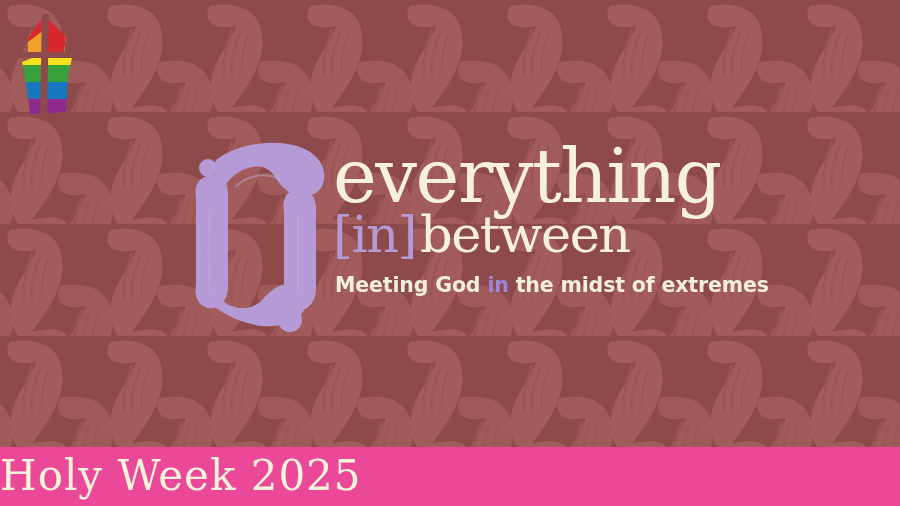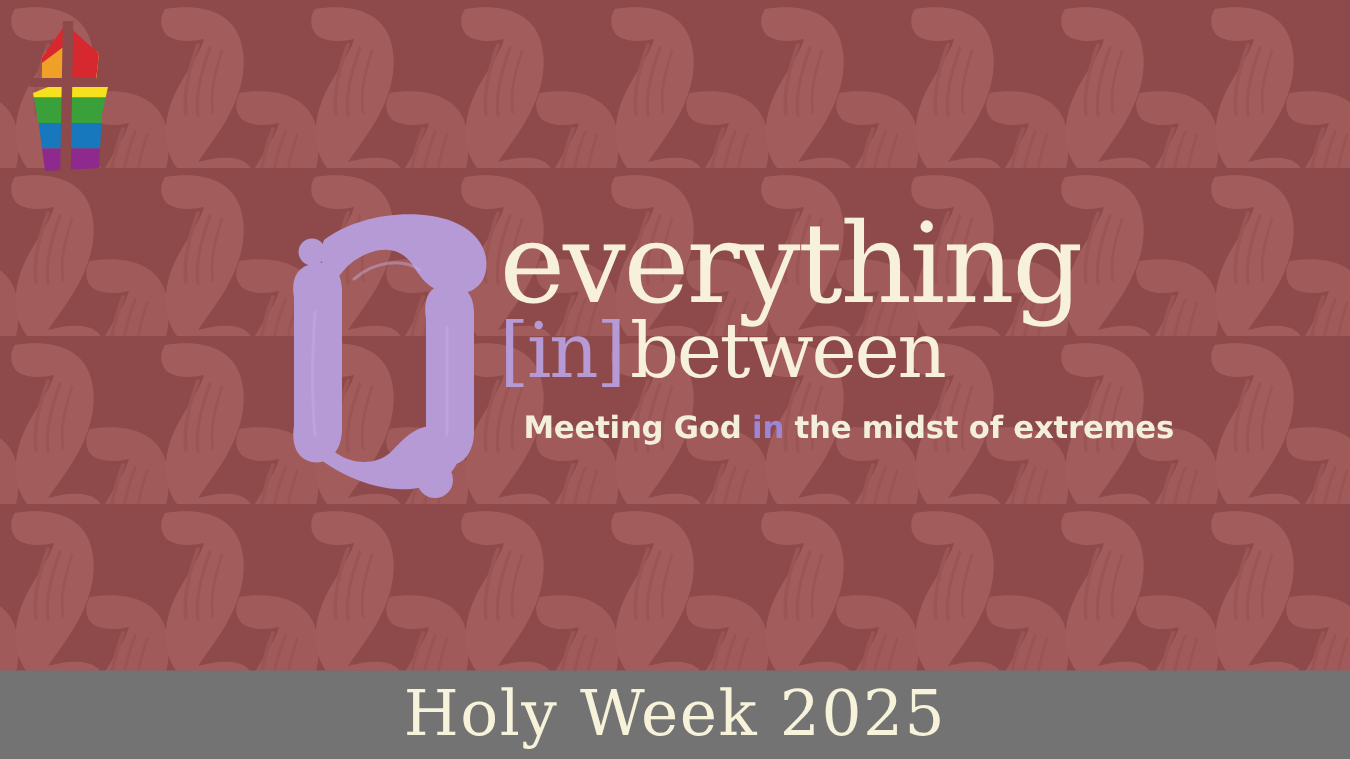--- a/index.html
+++ b/index.html
@@ -69,41 +69,40 @@
   .in-bracket {
     color:#b59ad6;
     font-family:"DejaVu Serif", "Liberation Serif", serif;
     position:relative;
     padding-right:4px;
   }
   .in-bracket .brk { font-weight:300; }
 
   #subtitle {
     margin-top:14px;
-    margin-left:16px;
+    margin-left:2px;
     font-family:"DejaVu Sans", "Liberation Sans", sans-serif;
     font-weight:bold;
     font-size:20.5px;
     letter-spacing:-0.15px;
     color:#f4efdc;
     white-space:nowrap;
   }
   #subtitle .hl { color:#9d86d6; }
 
   
   #banner {
     position:absolute;
     left:0; right:0;
     top:447px;
     height:59px;
-    background:#737373;
+    background:#ec4899;
     z-index:8;
     display:flex;
     align-items:center;
-    justify-content:center;
   }
   #banner-text {
     font-family:"DejaVu Serif", "Liberation Serif", serif;
     color:#f7f2da;
     font-size:42px;
     line-height:1;
     letter-spacing:1px;
     white-space:nowrap;
     transform:translateY(-1px);
   }

